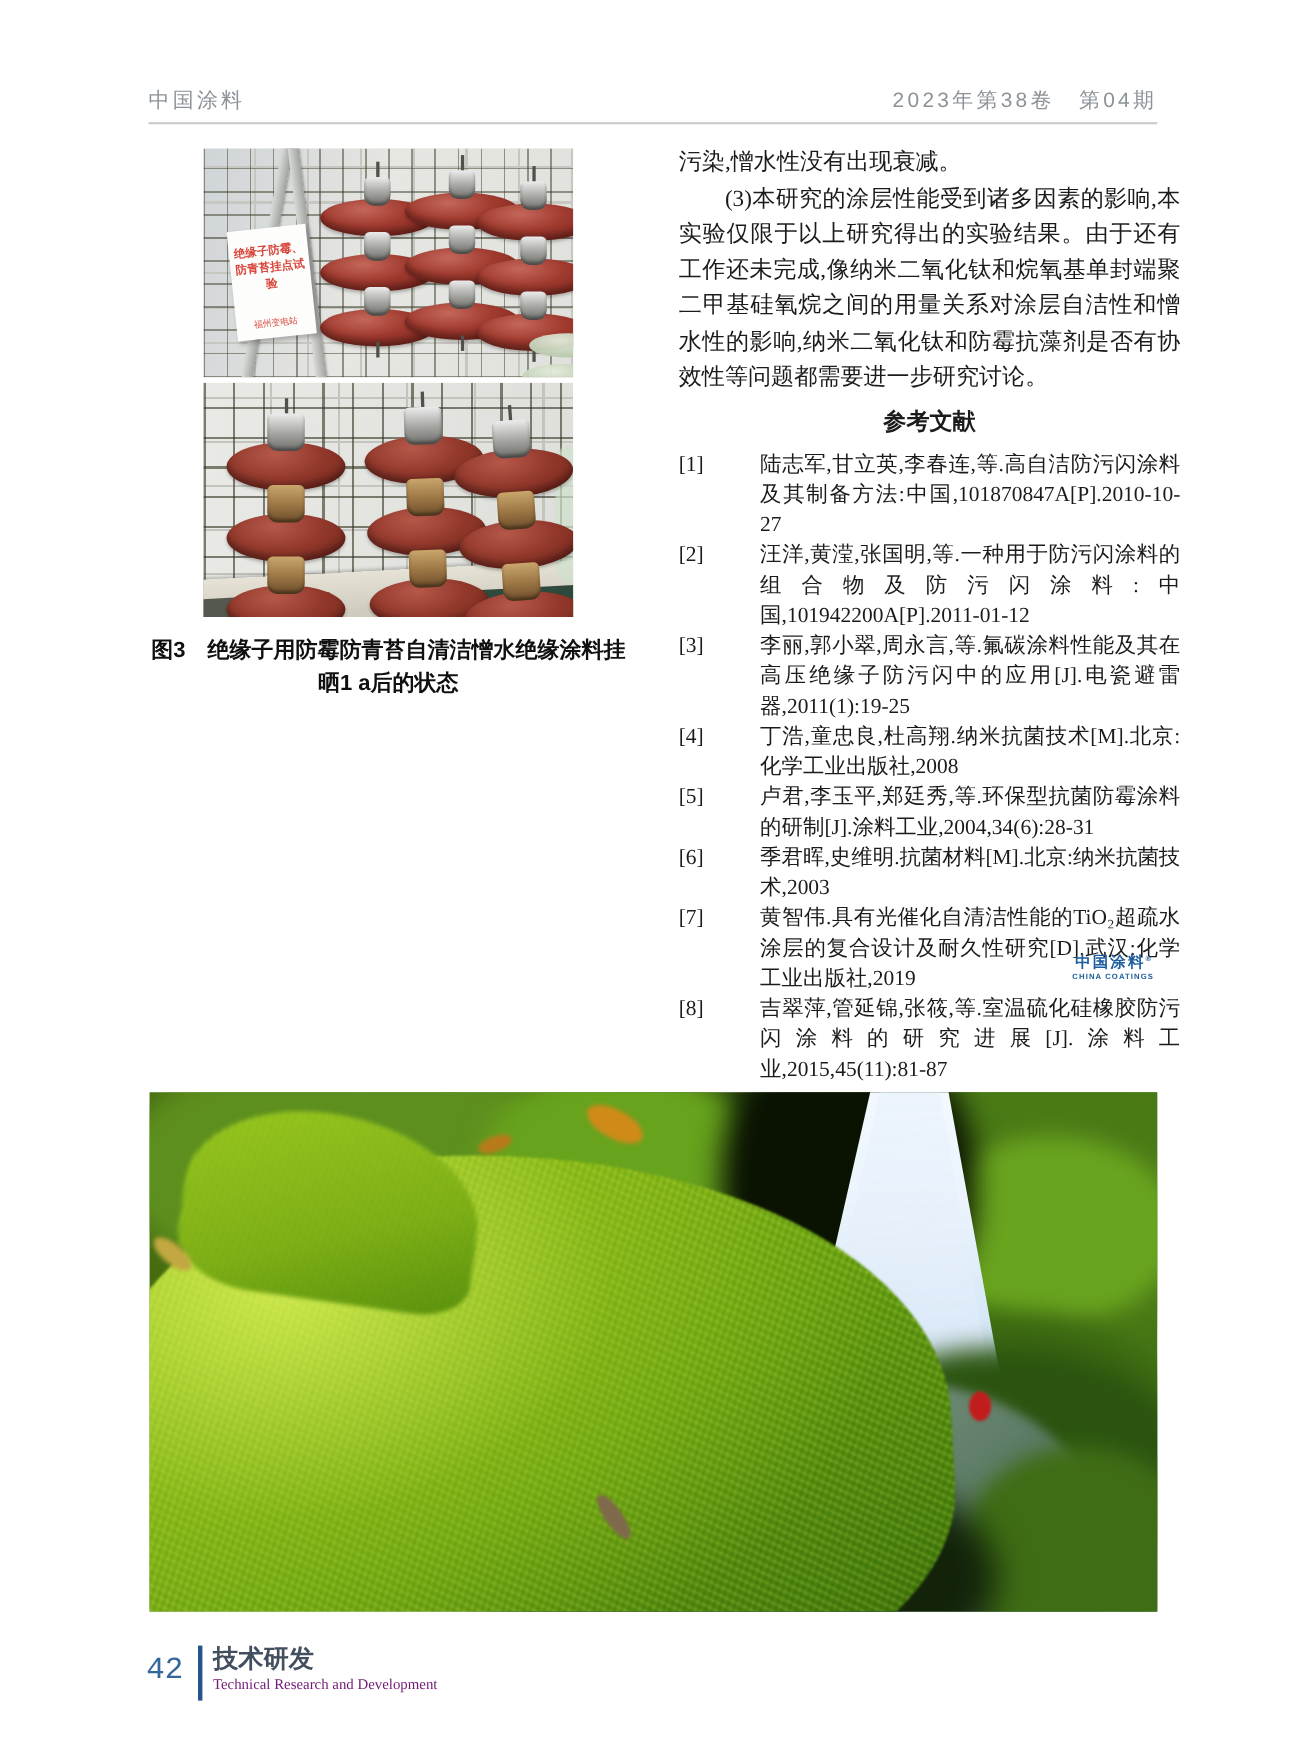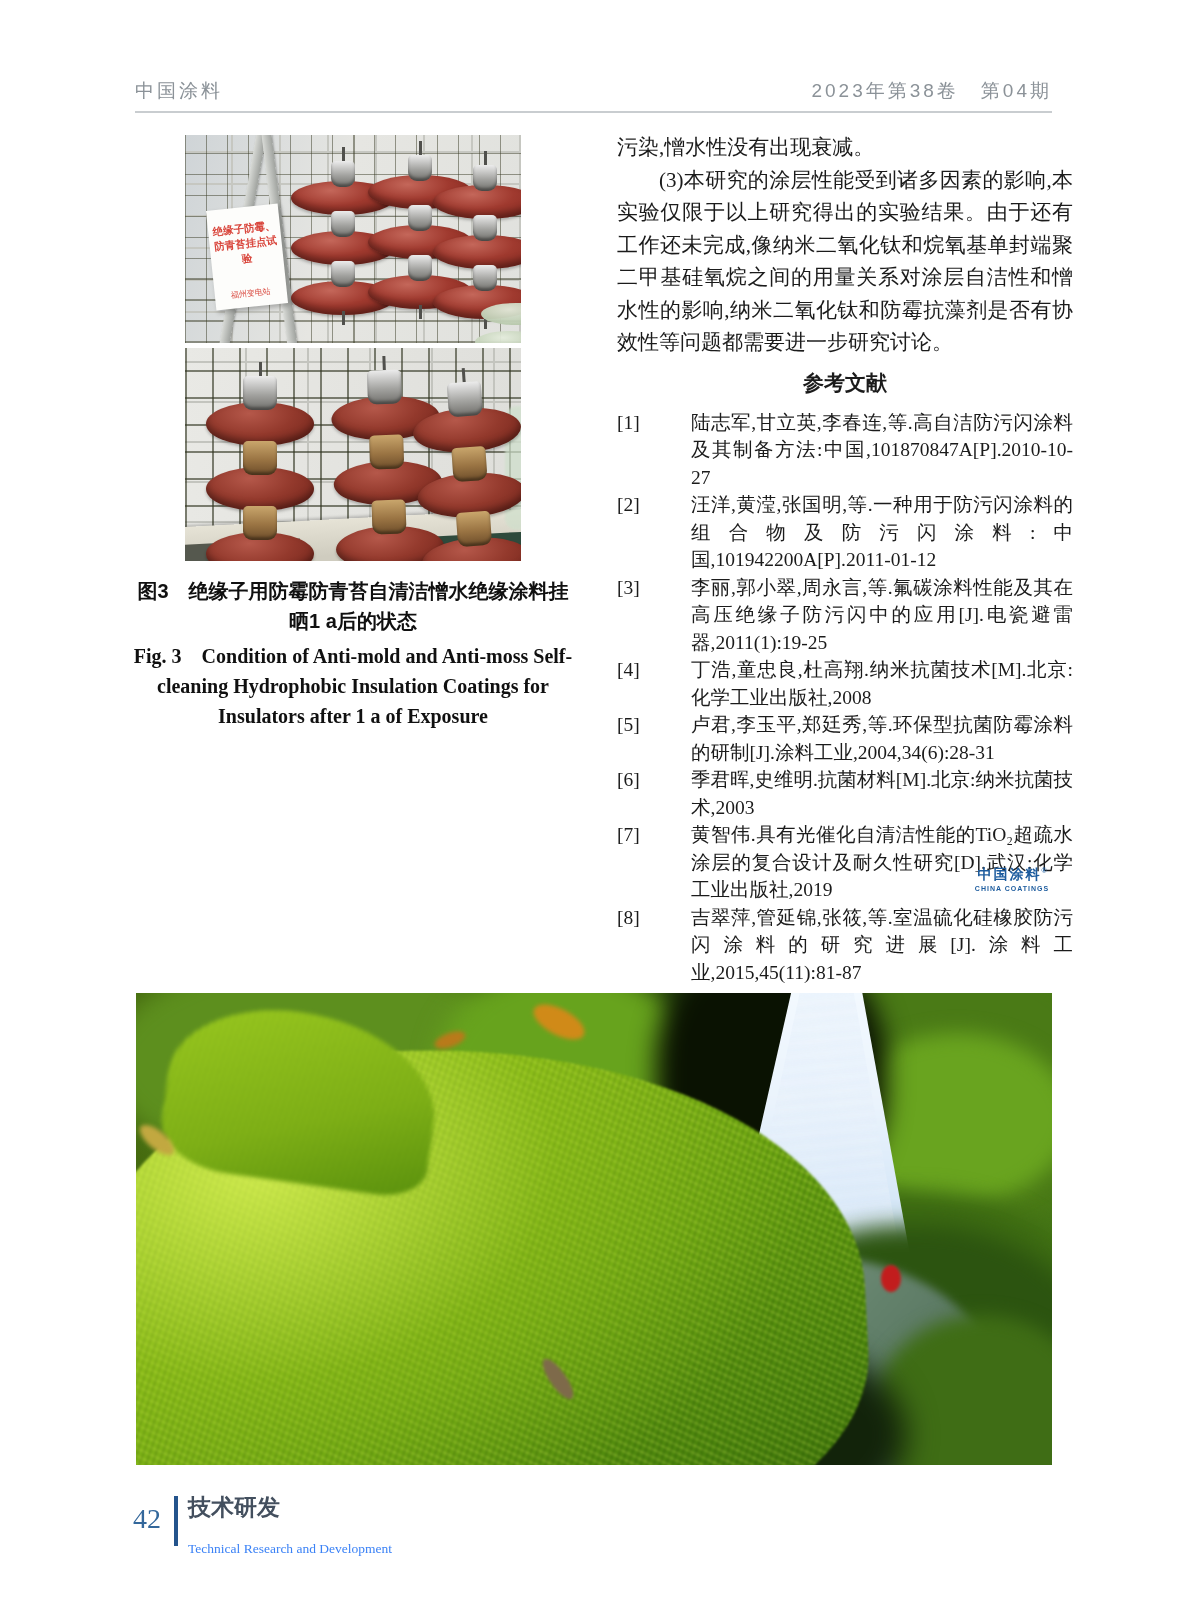--- a/index.html
+++ b/index.html
@@ -127,25 +127,25 @@
       linear-gradient(160deg,#a4d322 0%,#86b818 60%,#5f970e 100%);}
   .leaf{border-radius:50%;}
   .leaf-orange{left:395px;top:16px;width:56px;height:26px;background:#d08a18;transform:rotate(28deg);filter:blur(2px);}
   .leaf-orange2{left:298px;top:40px;width:32px;height:14px;background:#b97a1a;transform:rotate(-20deg);filter:blur(2px);}
   .leaf-yellow{left:0px;top:138px;width:42px;height:18px;background:#c2a840;transform:rotate(40deg);filter:blur(2px);}
   .leaf-brown{left:398px;top:378px;width:48px;height:16px;background:#7e6a4a;transform:rotate(55deg);filter:blur(1.5px);}
   .leaf-red{left:745px;top:272px;width:20px;height:27px;background:#c21d1d;filter:blur(1.5px);}
 
   
   .footer{position:absolute;left:133px;top:1494px;display:flex;align-items:flex-start;}
-  .page-num{font-size:28px;color:#33679b;margin-top:9px;font-family:Liberation Serif, serif;}
+  .page-num{font-size:28px;color:#33679b;margin-top:9px;font-family:Liberation Mono, monospace;}
   .footer-bar{width:4px;height:50px;background:#24548c;margin:2px 10px 0 13px;}
   .footer-text{display:flex;flex-direction:column;}
   .footer-cn{font-family:"Liberation Sans",sans-serif;font-weight:bold;font-size:23px;color:#434f5e;line-height:26px;}
-  .footer-en{font-size:13.5px;color:#3b82f6;margin-top:21px;font-family:"Liberation Serif",serif;}
+  .footer-en{font-size:13.5px;color:#701a75;margin-top:3px;font-family:"Liberation Serif",serif;}
 </style>
 </head>
 <body>
 
 <div class="page">
 
   <div class="header">
     <div class="header-row">
       <span>中国涂料</span>
       <span>2023年第38卷　第04期</span>
@@ -228,21 +228,20 @@
         <div class="disc"></div>
       <div class="cap rust"></div>
         <div class="disc"></div>
       <div class="cap rust"></div>
         <div class="disc"></div>
     </div>
   </div>
 
   <div class="figure-caption">
     <div class="caption-cn">图3　绝缘子用防霉防青苔自清洁憎水绝缘涂料挂晒1 a后的状态</div>
-    <div class="caption-en">Fig. 3　Condition of Anti-mold and Anti-moss Self-cleaning Hydrophobic Insulation Coatings for Insulators after 1 a of Exposure</div>
   </div>
 
 
   <div class="right-col">
     <p class="para">污染,憎水性没有出现衰减。</p>
     <p class="para para-indent">(3)本研究的涂层性能受到诸多因素的影响,本实验仅限于以上研究得出的实验结果。由于还有工作还未完成,像纳米二氧化钛和烷氧基单封端聚二甲基硅氧烷之间的用量关系对涂层自洁性和憎水性的影响,纳米二氧化钛和防霉抗藻剂是否有协效性等问题都需要进一步研究讨论。</p>
     <div class="refs-heading">参考文献</div>
     <div class="ref">
       <span class="ref-label">[1]</span>
       <span class="ref-text">陆志军,甘立英,李春连,等.高自洁防污闪涂料及其制备方法:中国,101870847A[P].2010-10-27</span>

